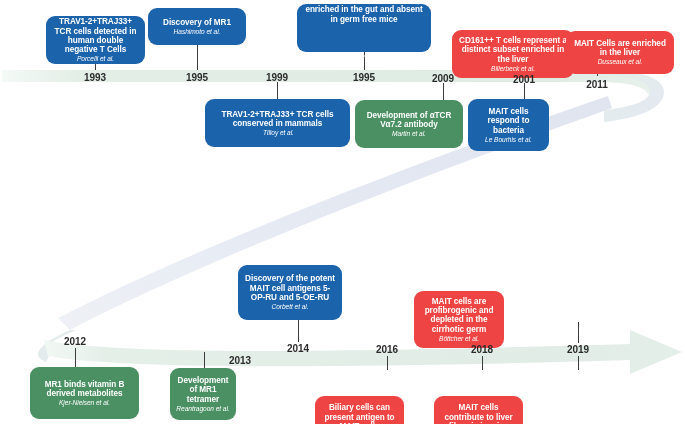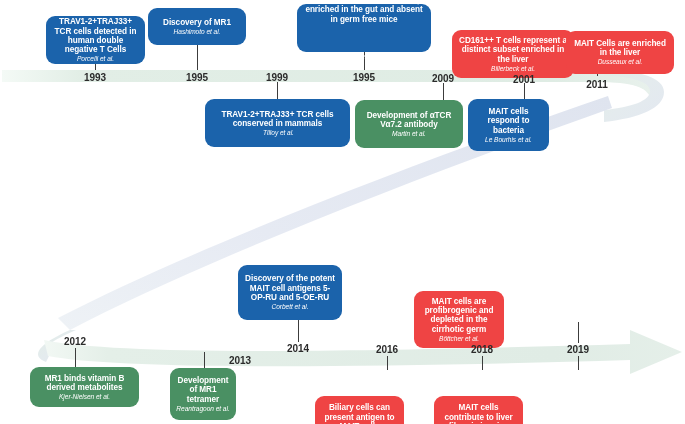--- a/index.html
+++ b/index.html
@@ -194,21 +194,21 @@
     <span class="title">Discovery of the potent MAIT cell antigens 5-OP-RU and 5-OE-RU</span>
     <span class="author">Corbett et al.</span>
   </div>
 
   <div class="node red" style="left:414px; top:265px; width:90px; height:57px;">
     <span class="title">MAIT cells are profibrogenic and depleted in the cirrhotic germ</span>
     <span class="author">Böttcher et al.</span>
   </div>
 
 
-  <div class="node green" style="left:30px; top:367px; width:109px; height:40px;">
+  <div class="node green" style="left:30px; top:367px; width:109px; height:52px;">
     <span class="title">MR1 binds vitamin B derived metabolites</span>
     <span class="author">Kjer-Nielsen et al.</span>
   </div>
 
   <div class="node green" style="left:170px; top:368px; width:66px; height:52px;">
     <span class="title">Development of MR1 tetramer</span>
     <span class="author">Reantragoon et al.</span>
   </div>
 
   <div class="node red" style="left:315px; top:370px; width:89px; height:51px;text-align:center;">

